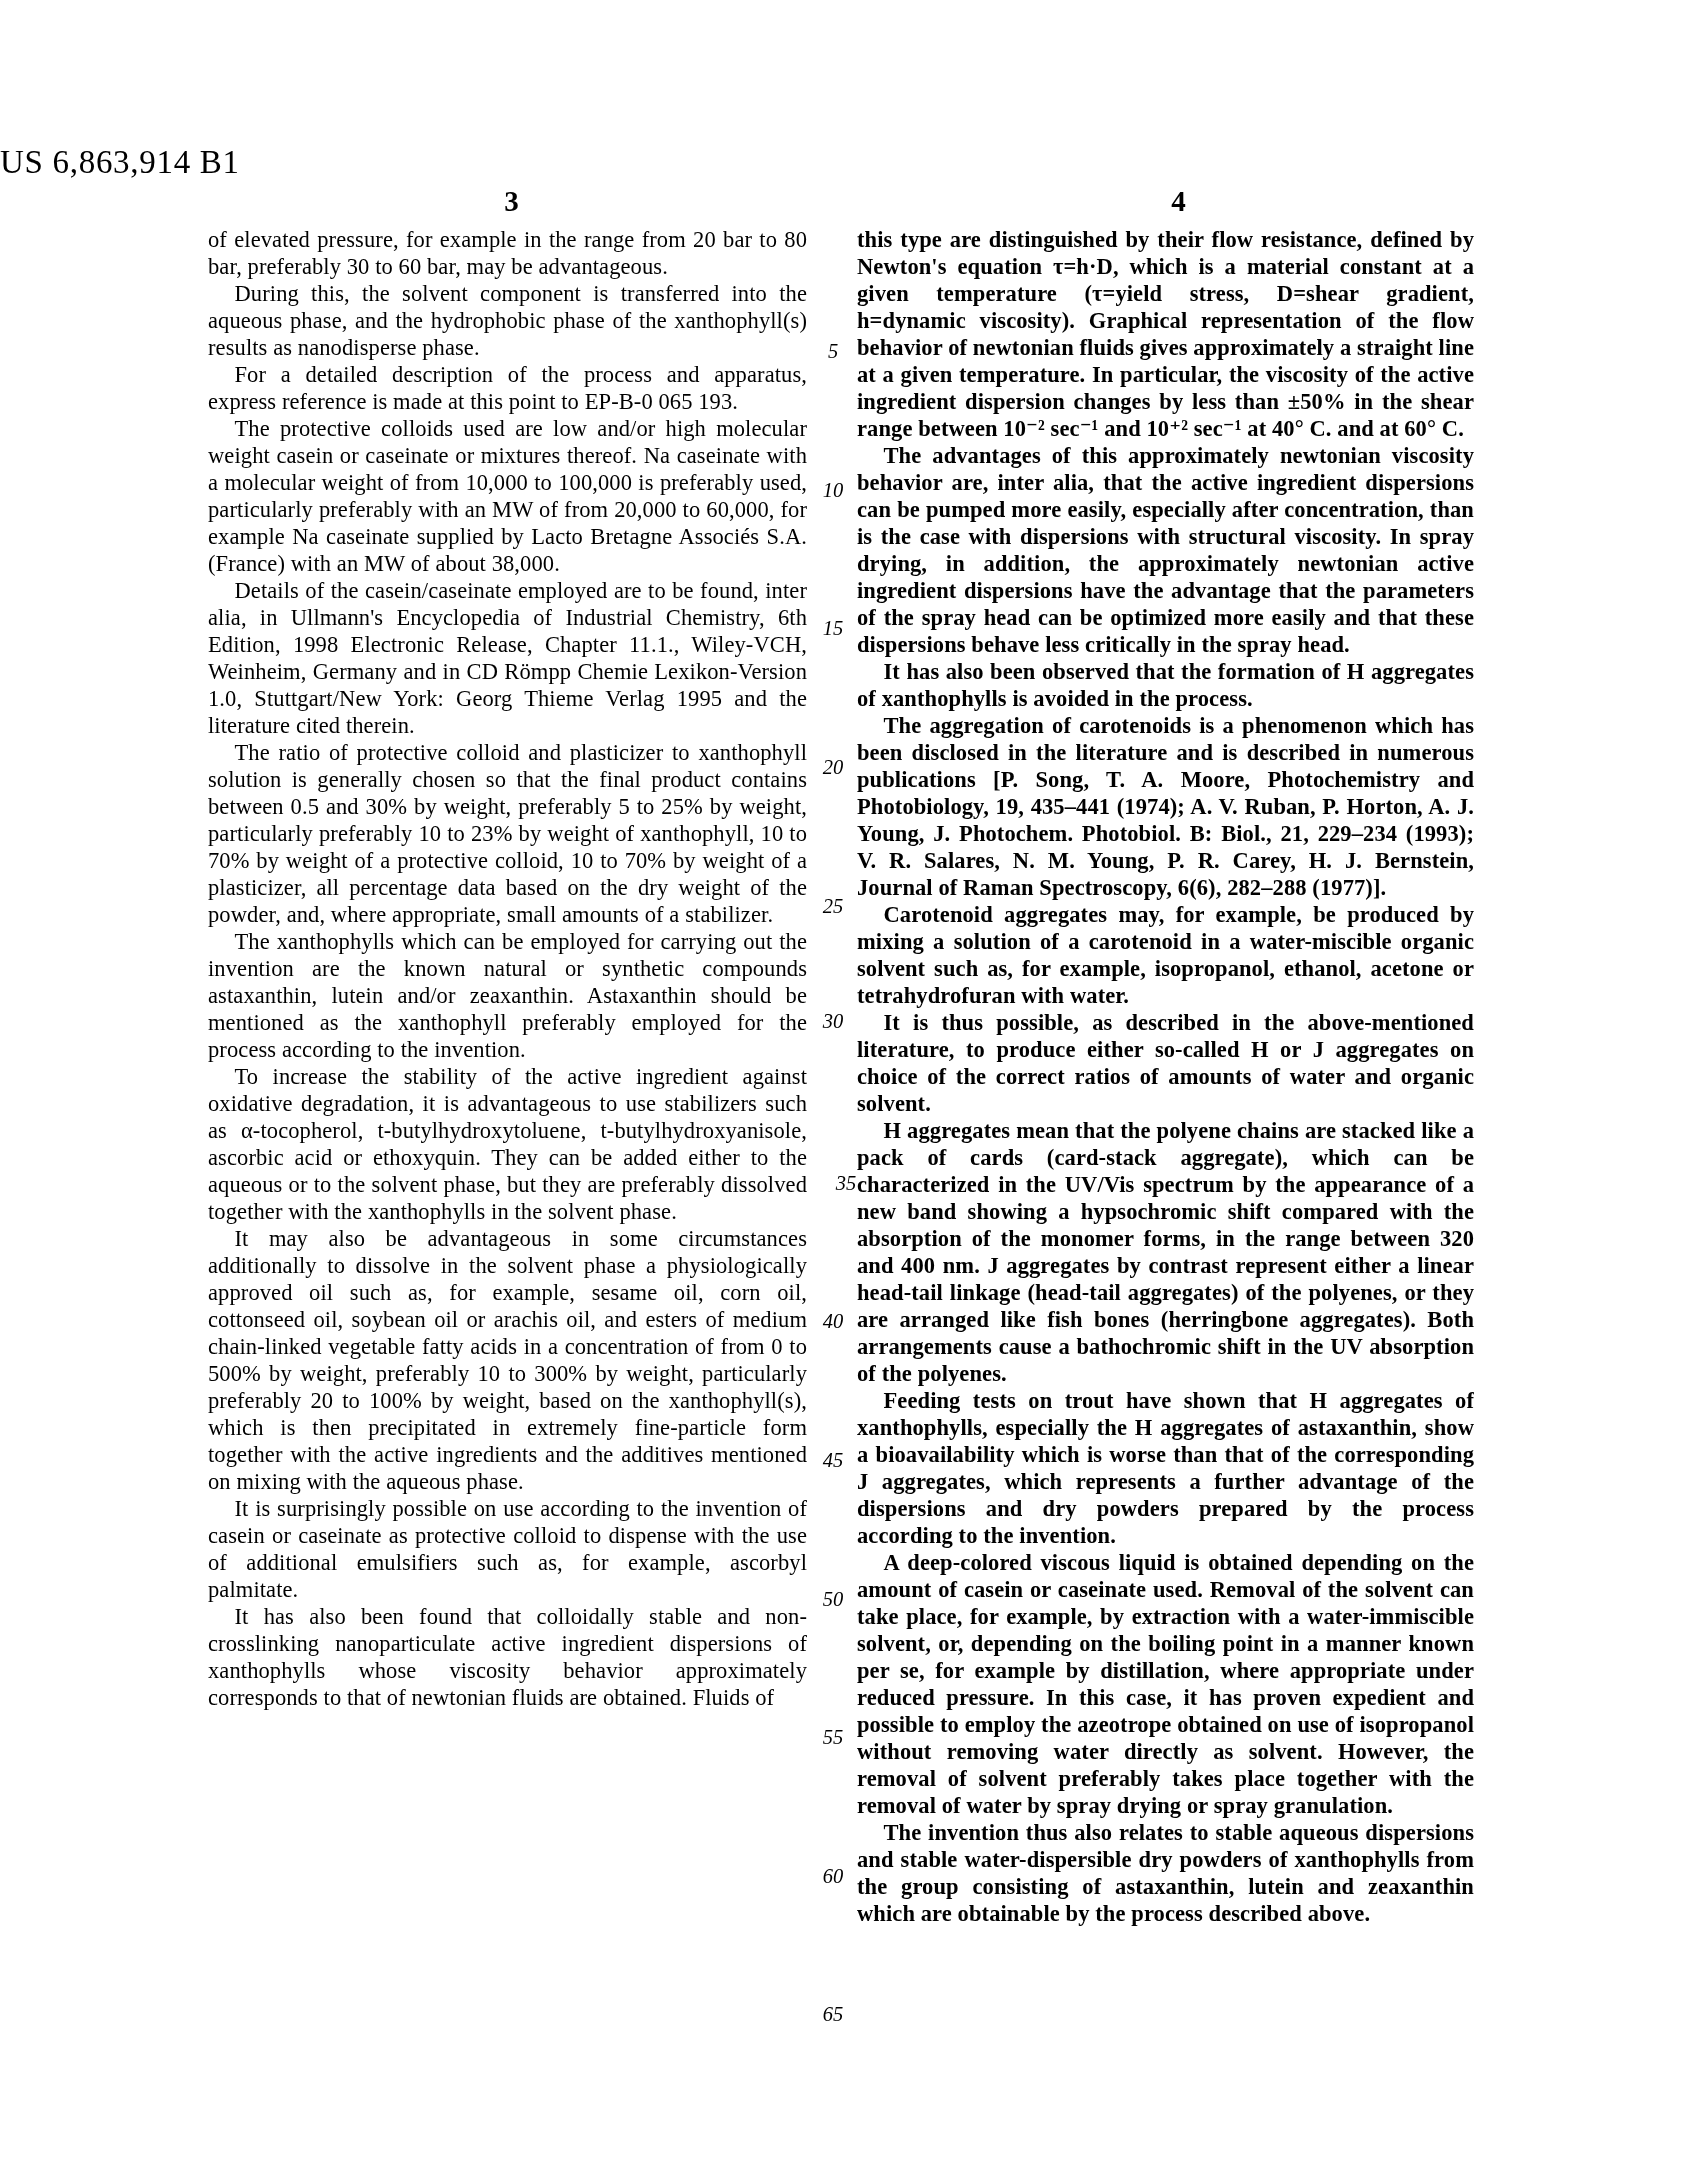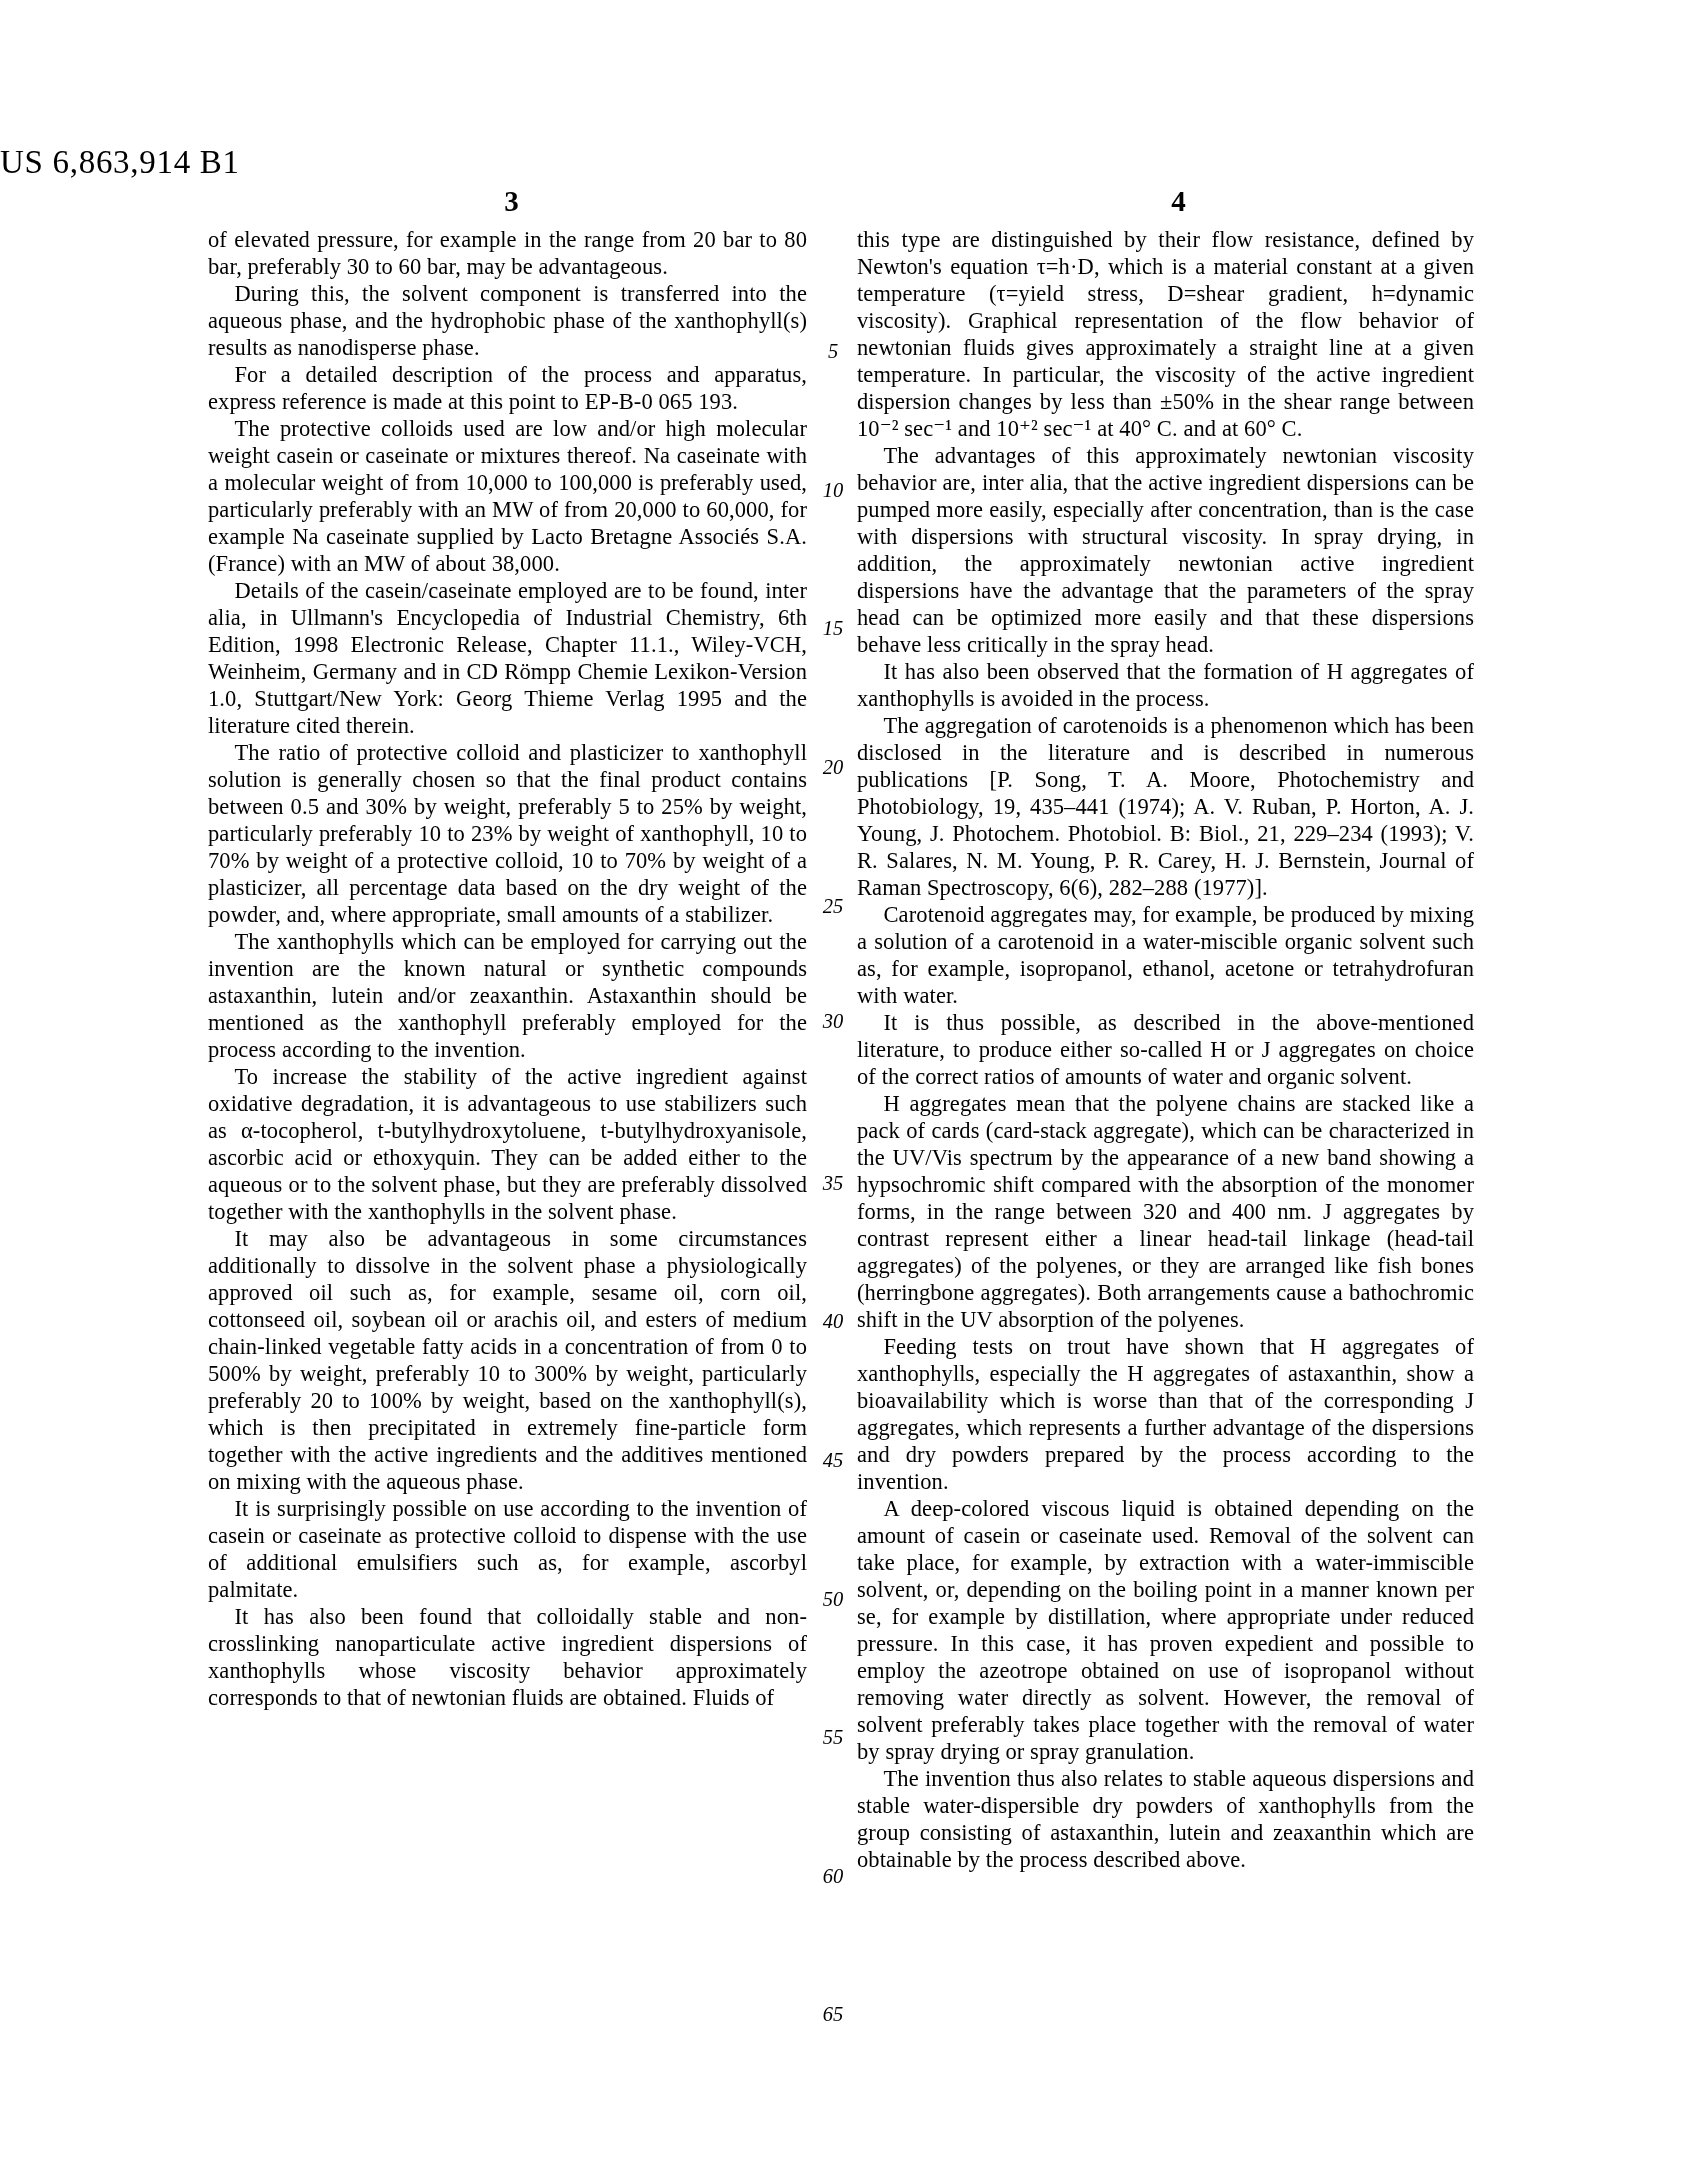--- a/index.html
+++ b/index.html
@@ -46,20 +46,21 @@
   }
   .column.left {
     left: 208px;
     width: 599px;
     height: 1892px;
   }
   .column.right {
     left: 857px;
     width: 617px;
     height: 1899px;
+    font-weight: bold;
   }
   .para {
     margin: 0;
     padding: 0;
   }
   .para.indent {
     text-indent: 26.5px;
   }
   .gutter {
     position: absolute;
@@ -113,21 +114,21 @@
       <p class="para indent">The invention thus also relates to stable aqueous dispersions and stable water-dispersible dry powders of xanthophylls from the group consisting of astaxanthin, lutein and zeaxanthin which are obtainable by the process described above.</p>
     </div>
 
   <div class="gutter" id="line-number-gutter">
       <div class="marker" style="top: 337px;">5</div>
       <div class="marker" style="top: 476px;">10</div>
       <div class="marker" style="top: 614px;">15</div>
       <div class="marker" style="top: 753px; font-style: italic;">20</div>
       <div class="marker" style="top: 892px;">25</div>
       <div class="marker" style="top: 1007px;">30</div>
-      <div class="marker" style="top: 1169px;">35</div>
+      <div class="marker" style="top: 1169px; margin-left: 13px;">35</div>
       <div class="marker" style="top: 1307px;">40</div>
       <div class="marker" style="top: 1446px;">45</div>
       <div class="marker" style="top: 1585px;">50</div>
       <div class="marker" style="top: 1723px;">55</div>
       <div class="marker" style="top: 1862px;">60</div>
       <div class="marker" style="top: 2000px;">65</div>
     </div>
 </div>
 
 

